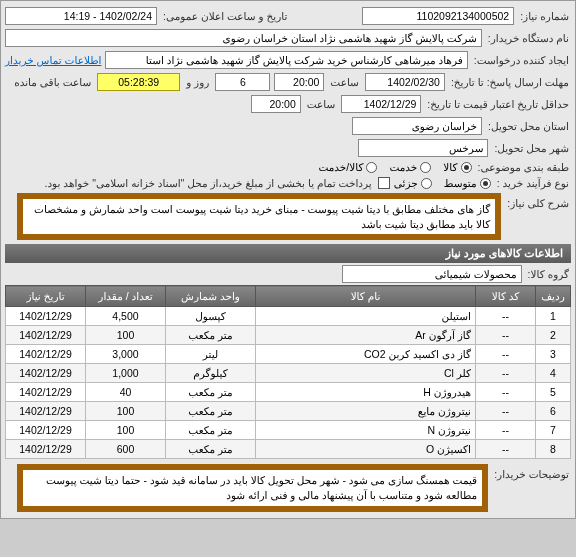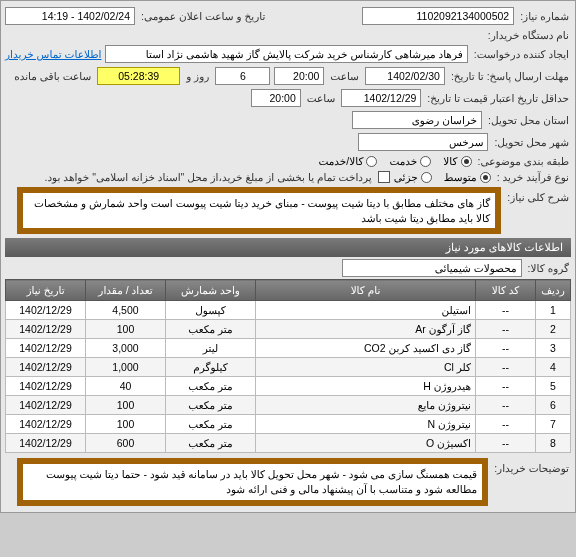--- a/index.html
+++ b/index.html
@@ -71,21 +71,21 @@
   width: 100%;
   min-height: 30px;
   line-height: 1.4;
   margin-left: 12px;
 }
 .section-title {
   background: linear-gradient(#7a7a7a, #5a5a5a);
   color: #fff;
   padding: 3px 8px;
   font-size: 11px;
-  font-weight: normal;
+  font-weight: bold;
   margin-top: 2px;
 }
 table {
   width: 100%;
   border-collapse: collapse;
   background: #fff;
   font-size: 10.5px;
 }
 th {
   background: linear-gradient(#888, #666);
@@ -110,25 +110,26 @@
 <body>
 
 <div class="panel">
   <div class="panel-body">
 
     <div class="row">
       <span class="label">شماره نیاز:</span>
       <span class="field" style="width:152px">1102092134000502</span>
       <span class="spacer"></span>
       <span class="label">تاریخ و ساعت اعلان عمومی:</span>
-      <span class="field" style="width:130px">1402/02/24 - 14:19</span>
+      <span class="field" style="width:152px">1402/02/24 - 14:19</span>
     </div>
 
     <div class="row">
       <span class="label">نام دستگاه خریدار:</span>
+      <span class="field wide">شرکت پالایش گاز شهید هاشمی نژاد   استان خراسان رضوی</span>
     </div>
 
     <div class="row">
       <span class="label">ایجاد کننده درخواست:</span>
       <span class="field wide">فرهاد میرشاهی کارشناس خرید شرکت پالایش گاز شهید هاشمی نژاد   استا</span>
       <span class="link">اطلاعات تماس خریدار</span>
     </div>
 
     <div class="row">
       <span class="label">مهلت ارسال پاسخ: تا تاریخ:</span>

